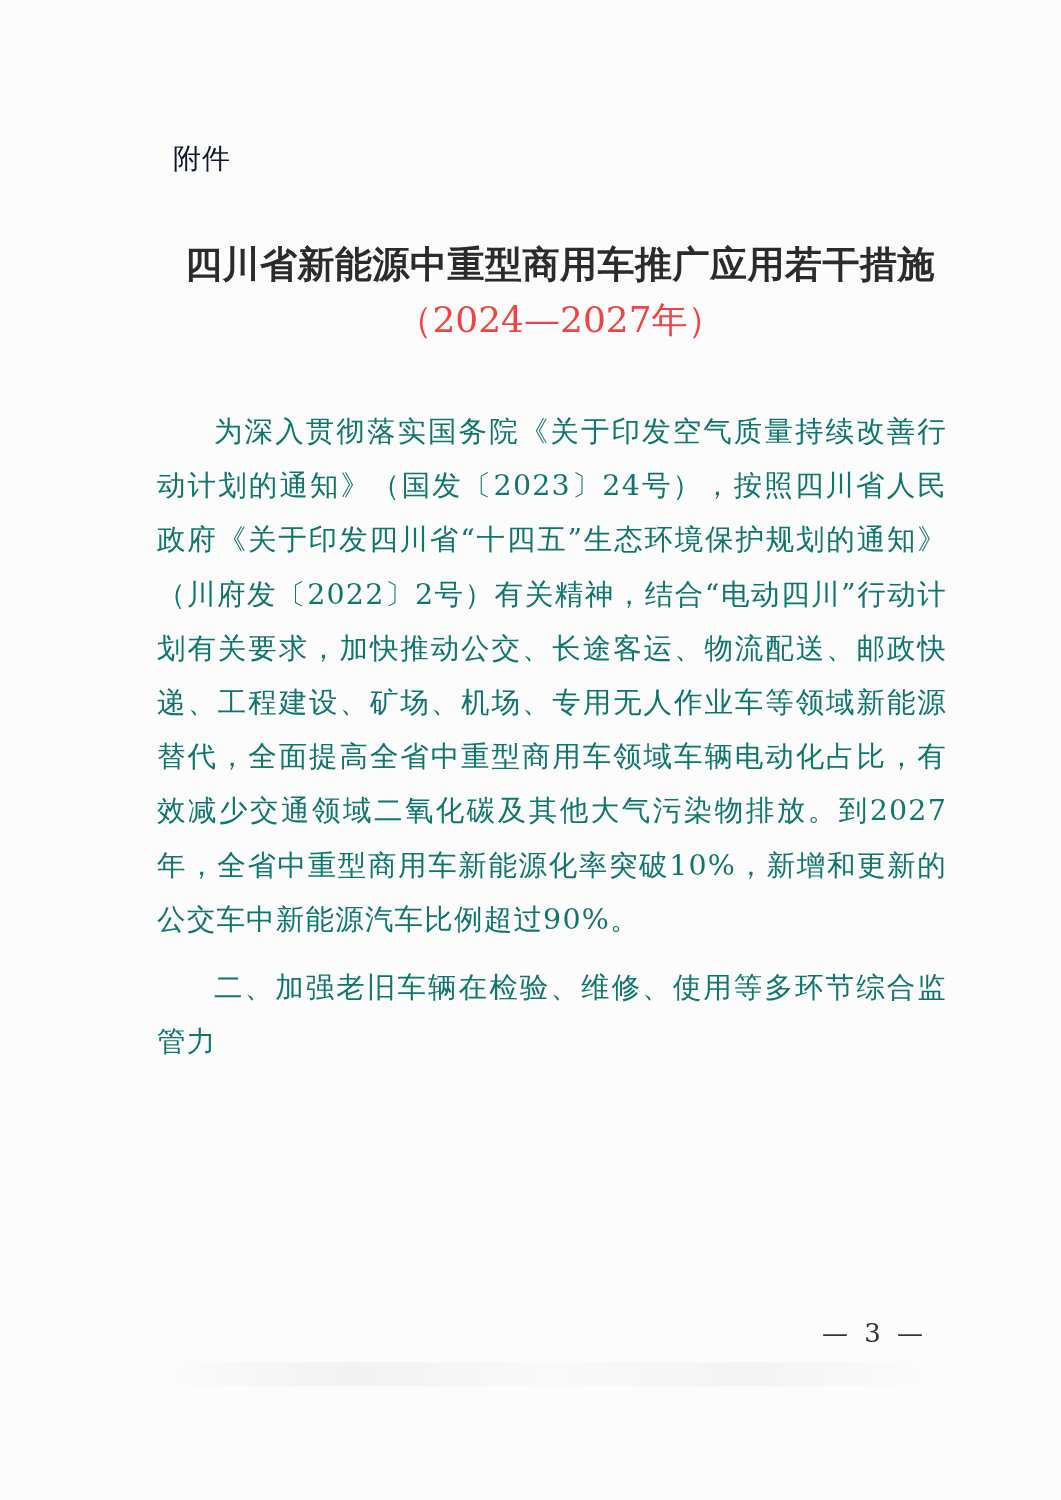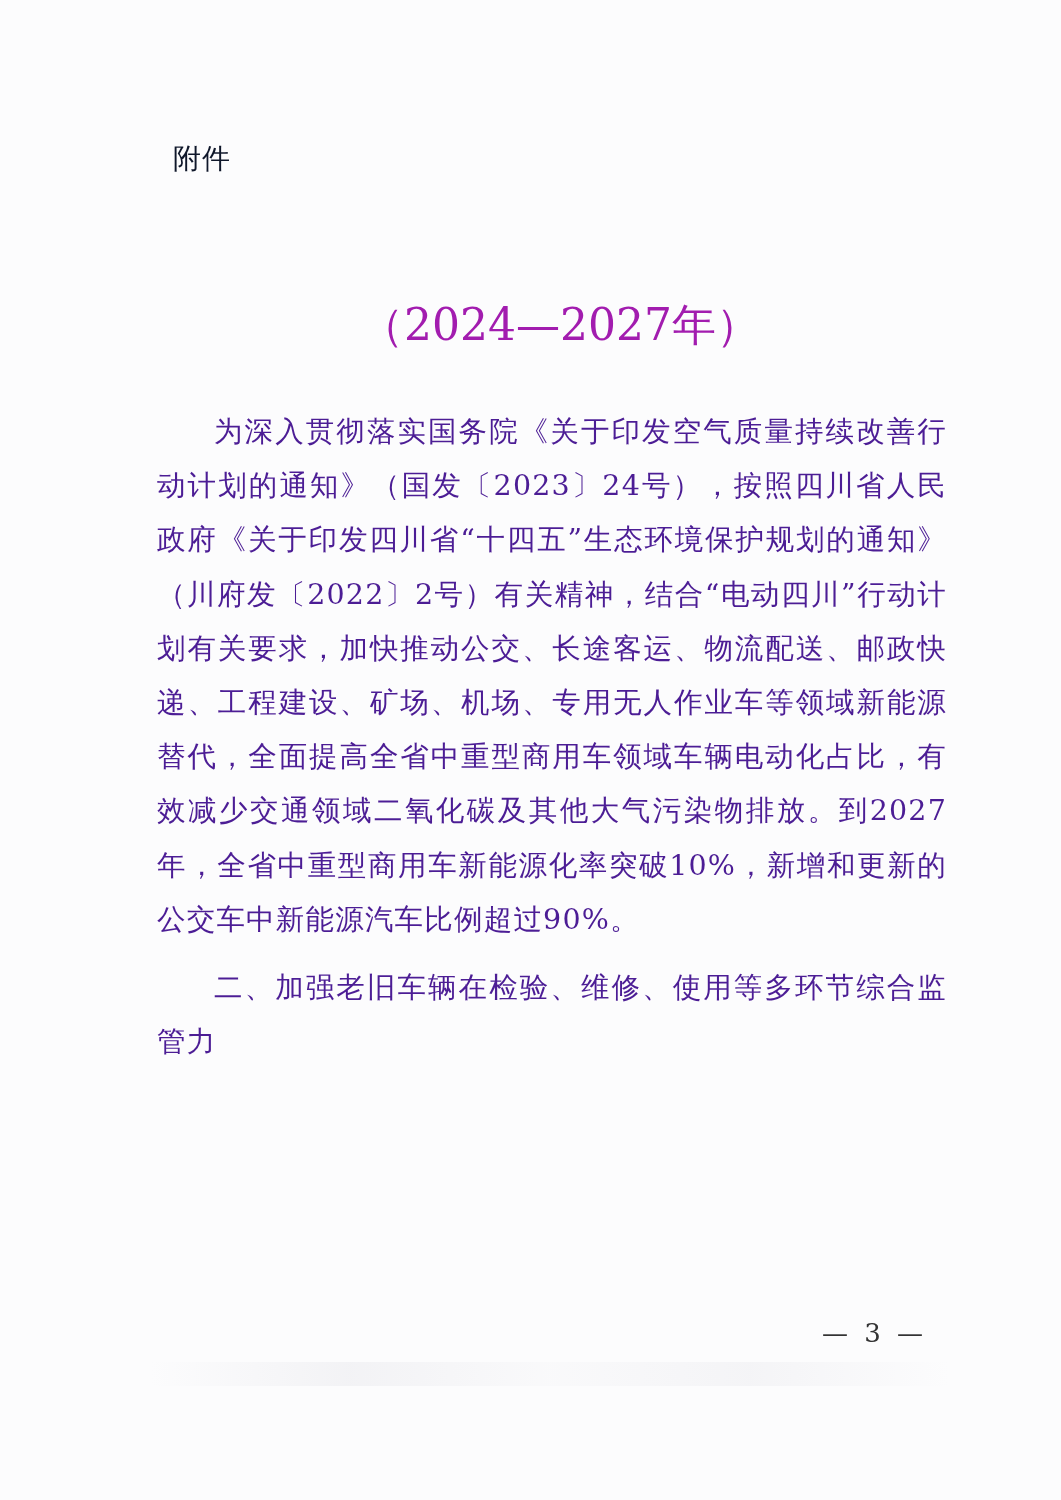--- a/index.html
+++ b/index.html
@@ -45,33 +45,33 @@
       letter-spacing: 0.5px;
       white-space: nowrap;
     }
     .subtitle {
       position: absolute;
       left: 160px;
       top: 296px;
       width: 800px;
       text-align: center;
       font-family: "DejaVu Serif", "Liberation Serif", serif;
-      font-size: 44px;
-      color: #a21caf;
+      font-size: 36px;
+      color: #ef4444;
       white-space: nowrap;
     }
     .body-text {
       position: absolute;
       left: 157px;
       top: 405px;
       width: 790px;
       font-family: "DejaVu Serif", "Liberation Serif", serif;
       font-size: 28.5px;
       line-height: 54.2px;
-      color: #4c1d95;
+      color: #0f766e;
       text-align: justify;
       letter-spacing: 1.2px;
     }
     .para {
       margin: 0;
       text-indent: 2em;
     }
     .para + .para {
       margin-top: 2px;
     }
@@ -95,20 +95,21 @@
       height: 24px;
       background: linear-gradient(90deg, rgba(200,200,210,0.0), rgba(200,200,210,0.18), rgba(200,200,210,0.05), rgba(200,200,210,0.15), rgba(200,200,210,0.0));
     }
   </style>
 </head>
 <body>
 
 <div class="page">
   <div class="attachment-label">附件</div>
 
+  <div class="title">四川省新能源中重型商用车推广应用若干措施</div>
   <div class="subtitle">（2024—2027年）</div>
 
   <div class="body-text">
     <p class="para">为深入贯彻落实国务院《关于印发空气质量持续改善行动计划的通知》（国发〔2023〕24号），按照四川省人民政府《关于印发四川省“十四五”生态环境保护规划的通知》（川府发〔2022〕2号）有关精神，结合“电动四川”行动计划有关要求，加快推动公交、长途客运、物流配送、邮政快递、工程建设、矿场、机场、专用无人作业车等领域新能源替代，全面提高全省中重型商用车领域车辆电动化占比，有效减少交通领域二氧化碳及其他大气污染物排放。到2027年，全省中重型商用车新能源化率突破10%，新增和更新的公交车中新能源汽车比例超过90%。</p>
     <p class="para spaced">二、加强老旧车辆在检验、维修、使用等多环节综合监管力</p>
   </div>
 
   <div class="page-number">— 3 —</div>
   <div class="scan-noise"></div>
 </div>

